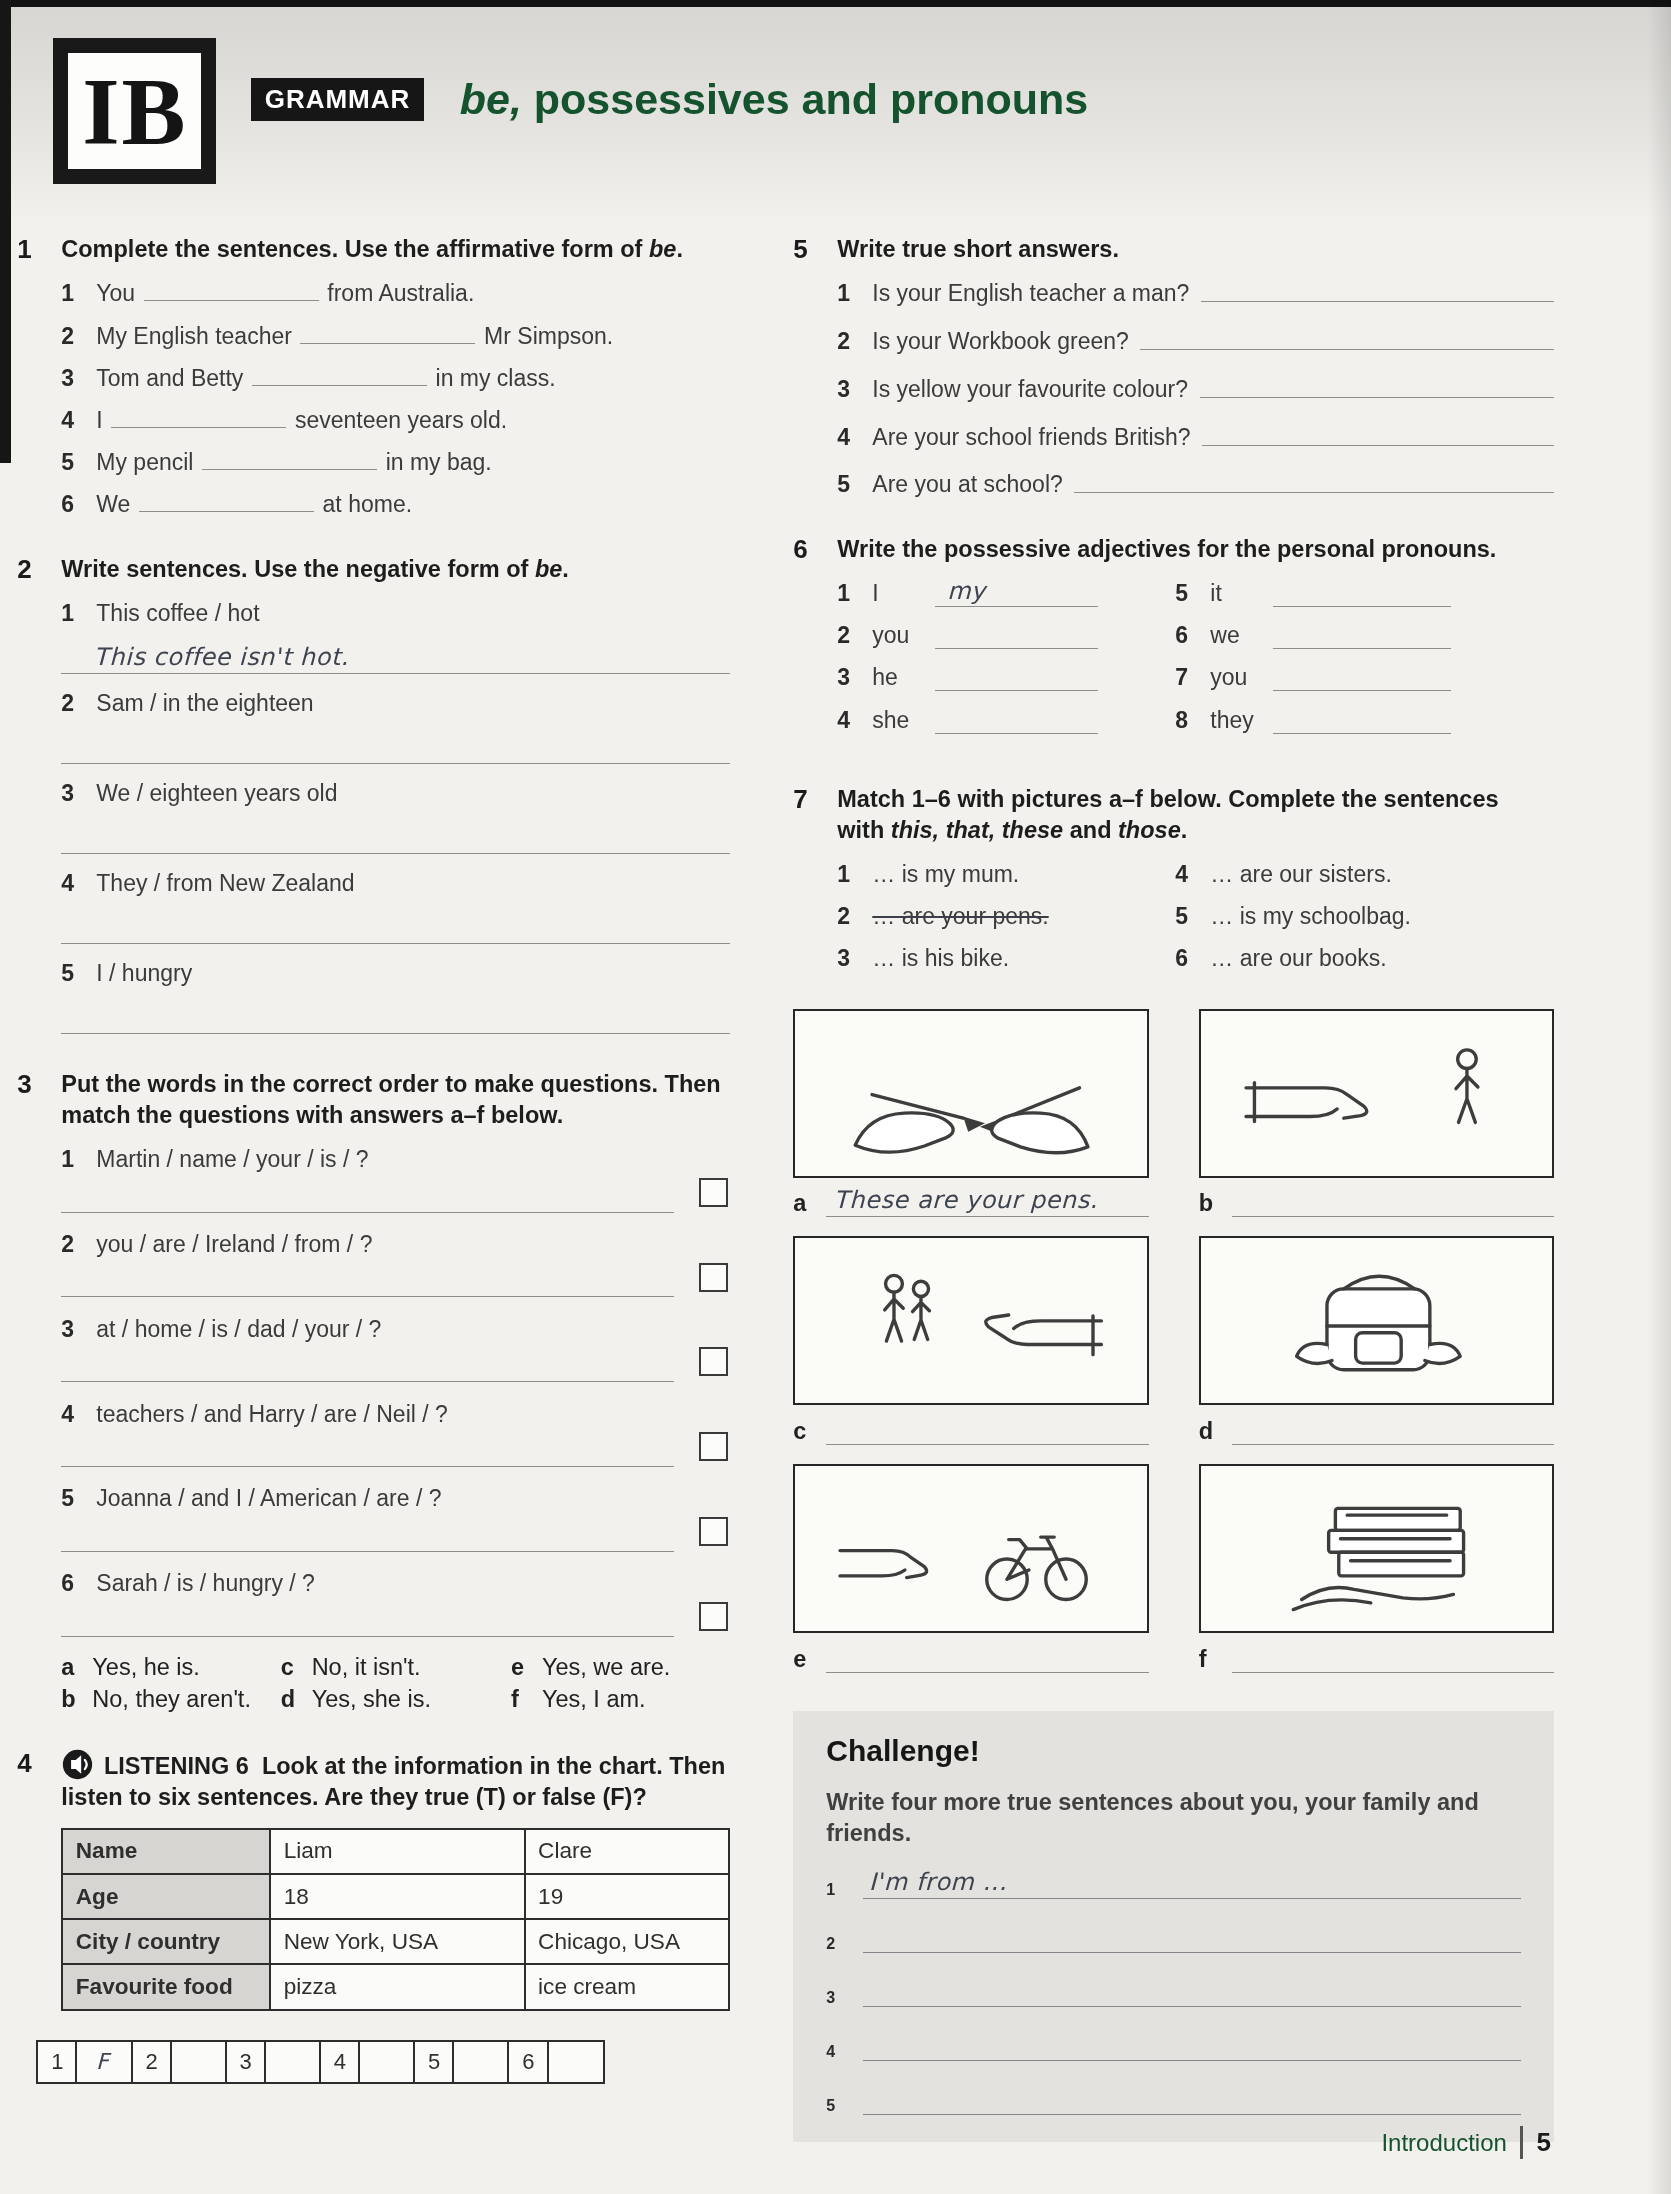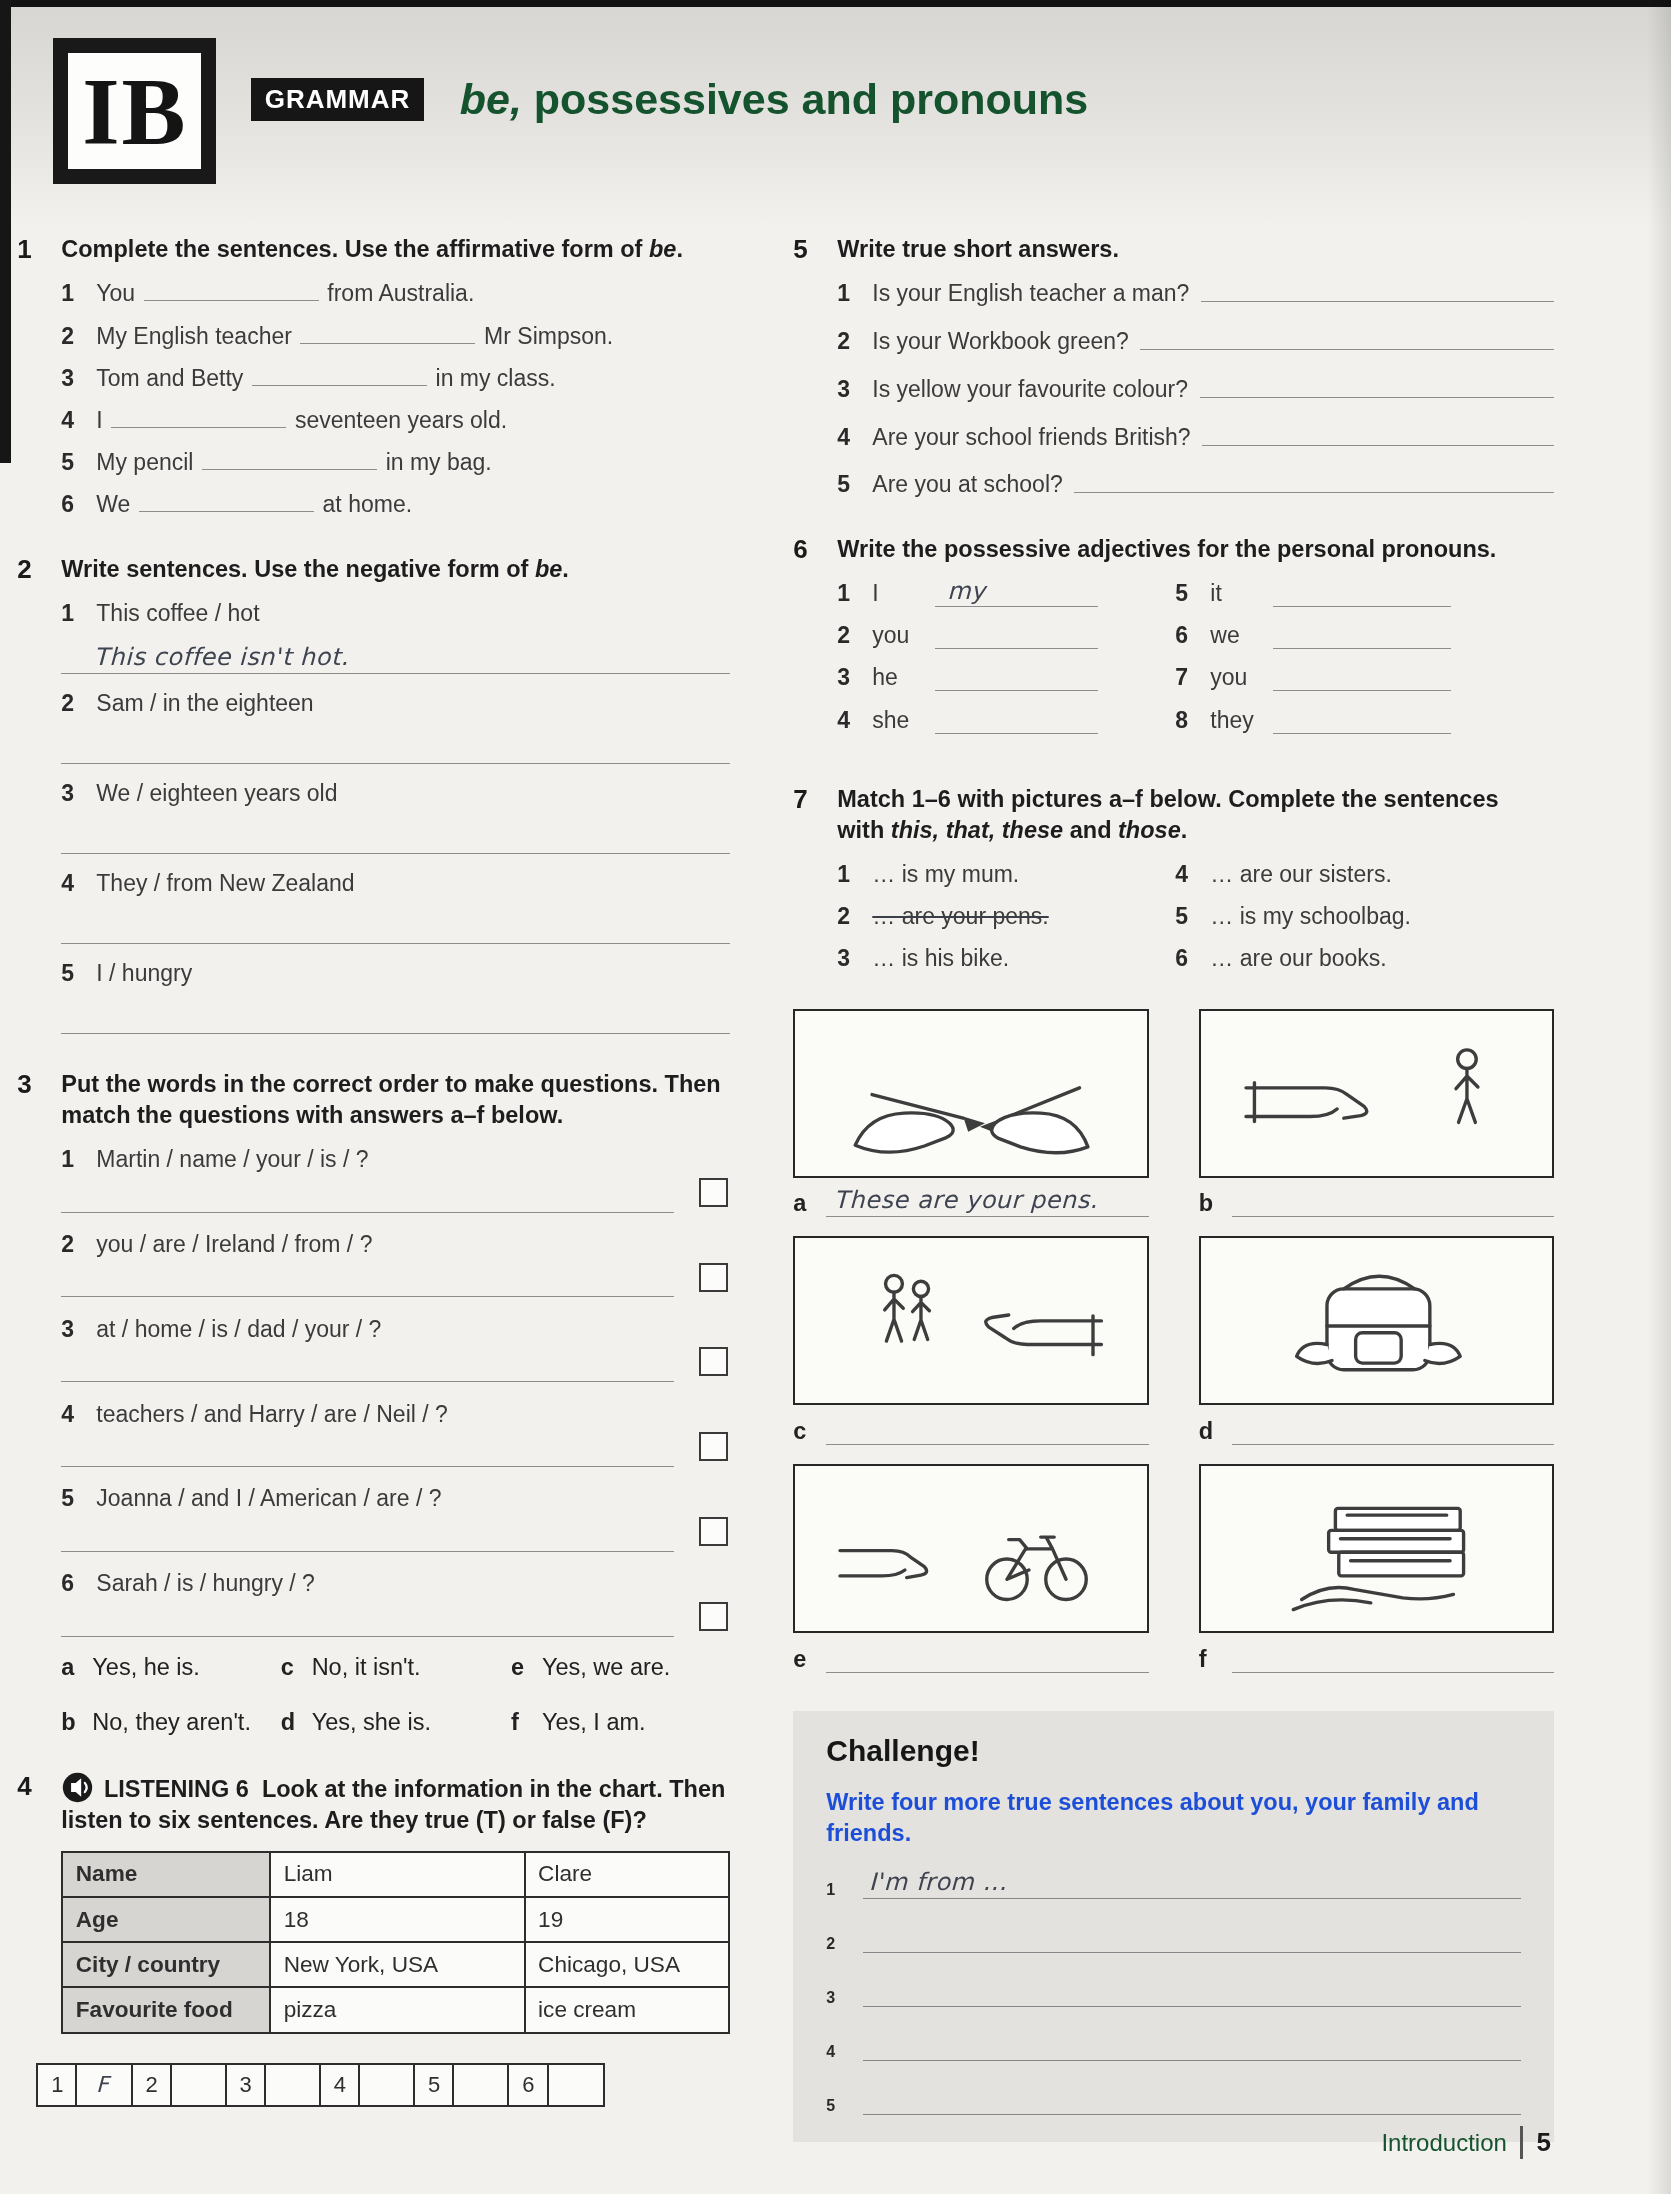--- a/index.html
+++ b/index.html
@@ -48,21 +48,21 @@
   .bl-fix{display:inline-block;border-bottom:1.9px solid #8d8d8b;height:23px;position:relative}
 
   
   .ansline{margin:5.8px 0 15.4px 0;border-bottom:1.9px solid #8d8d8b;height:40px;position:relative}
   .qrow{display:flex;align-items:flex-end;margin:3.8px 0 17.3px 0}
   .qline{flex:1;border-bottom:1.9px solid #8d8d8b;height:35px}
   .chk{width:29px;height:29px;border:2.9px solid #3a3a3a;background:#fcfcfa;flex:none;
     margin:0 1.9px 5.8px 25px}
 
   
-  .ans-grid{display:grid;grid-template-columns:1fr 1.05fr 1fr;row-gap:28px;
+  .ans-grid{display:grid;grid-template-columns:1fr 1.05fr 1fr;row-gap:5px;
     padding-left:44px;font-size:23.5px;color:#222;margin-top:9.6px}
   .ans-grid b{display:inline-block;width:31px;font-weight:bold}
 
   
   .lst-icon{width:33px;height:33px;vertical-align:-6.7px;margin-right:9.6px}
   .lst-label{font-weight:bold}
   table.info{border-collapse:collapse;margin-left:44px;margin-top:3.8px;background:#fbfbf9}
   table.info td{border:2.9px solid #2d2d2d;padding:8.6px 12.5px;font-size:22.6px;color:#2f2f2f}
   table.info td.lbl{background:#d6d5d1;font-weight:bold;width:209px}
   table.info td.c2{width:257px}
@@ -87,21 +87,21 @@
   .pic-frame{border:2.9px solid #272727;background:#fbfbf8;height:169px;
     display:flex;align-items:center;justify-content:center;overflow:hidden}
   .pic-frame svg{width:96%;height:92%}
   .pic-cap{display:flex;align-items:flex-end;margin-top:8.6px;font-size:23.5px}
   .pic-letter{font-weight:bold;width:33px;flex:none;color:#222}
   .pic-line{flex:1;border-bottom:1.9px solid #8d8d8b;height:31px;position:relative}
 
   
   .challenge{background:#e3e2de;padding:23px 33px 27px;margin-top:38px}
   .ch-title{font-size:30px;font-weight:bold;color:#161616;margin-bottom:19px}
-  .ch-instr{font-size:23.5px;font-weight:bold;color:#1d4ed8;line-height:1.32;margin-bottom:19px}
+  .ch-instr{font-size:23.5px;font-weight:bold;color:#404040;line-height:1.32;margin-bottom:19px}
   .ch-row{display:flex;align-items:flex-end;margin-bottom:23px}
   .ch-row .inum{width:37px}
   .ch-line{flex:1;border-bottom:1.9px solid #85858a;height:31px;position:relative}
 
   
   .hand{font-family:"DejaVu Sans",sans-serif;font-style:italic;color:#3e4350;
     letter-spacing:0.5px;transform:skewX(-4deg)}
   .hand-on-line{position:absolute;left:29px;bottom:1.9px;font-size:24px}
   .hand-inline{position:absolute;left:13.4px;bottom:1px;font-size:24px}
 

